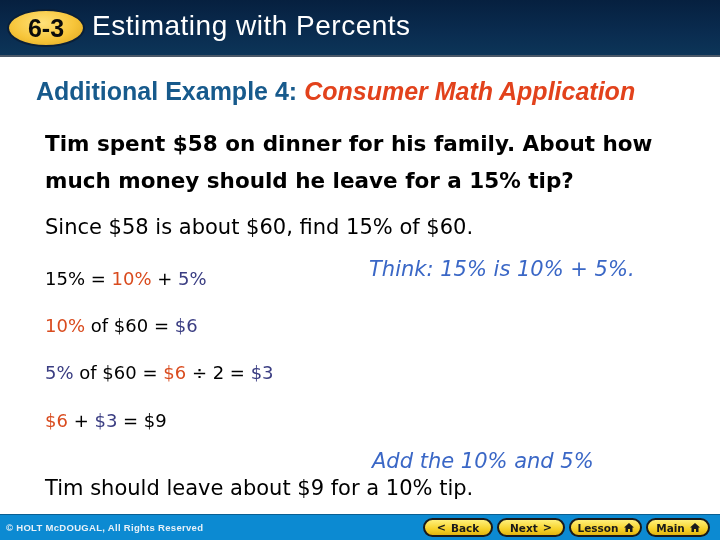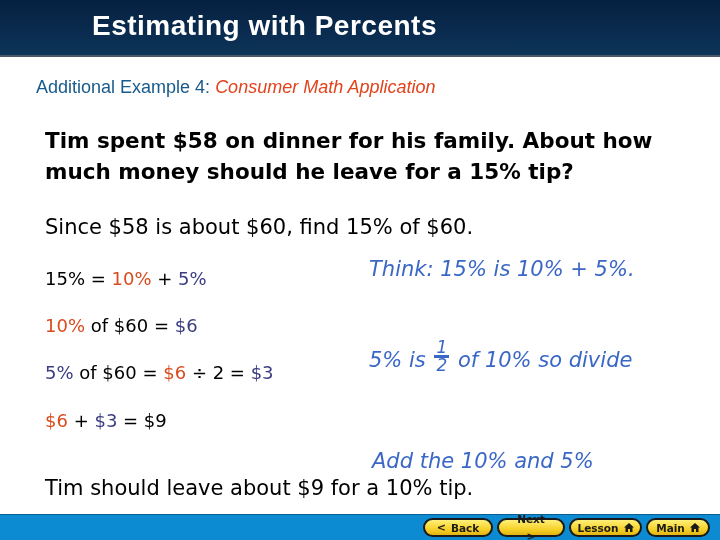--- a/index.html
+++ b/index.html
@@ -15,34 +15,34 @@
       position: absolute; left: 7px; top: 9px; width: 78px; height: 38px;
       border-radius: 50%;
       background: radial-gradient(ellipse at 45% 35%, #ffe27a 0%, #f7c53a 55%, #d9a21c 100%);
       border: 2px solid #0a1f38;
       display: flex; align-items: center; justify-content: center;
       font-family: "Liberation Sans", sans-serif; font-weight: bold; font-size: 25px; color: #0b0b0b;
       letter-spacing: 0px;
     }
     .header-title {
       position: absolute; left: 92px; top: 10px;
-      font-family: "Liberation Sans", sans-serif; font-weight: bold; font-size: 28px; color: #ffffff;
+      font-family: "Liberation Sans", sans-serif; font-weight: normal; font-size: 28px; color: #ffffff;
       letter-spacing: 0.5px; white-space: nowrap;
     }
 
     .subtitle {
       position: absolute; left: 36px; top: 77px; white-space: nowrap;
-      font-family: "Liberation Sans", sans-serif; font-weight: normal; font-size: 18px;
+      font-family: "Liberation Sans", sans-serif; font-weight: bold; font-size: 25px;
     }
     .subtitle .lead { color: #175a8c; }
     .subtitle .topic { color: #e2421c; font-style: italic; }
 
     .problem {
       position: absolute; left: 45px; top: 125px; width: 640px;
-      font-family: "DejaVu Sans", sans-serif; font-weight: bold; font-size: 21.5px; line-height: 31px; color: #000;
+      font-family: "DejaVu Sans", sans-serif; font-weight: bold; font-size: 21.5px; line-height: 37px; color: #000;
     }
     .since {
       position: absolute; left: 45px; top: 215px; white-space: nowrap;
       font-family: "DejaVu Sans", sans-serif; font-size: 21px; color: #000;
     }
 
     .work { position: absolute; white-space: nowrap; font-family: "DejaVu Sans", sans-serif; font-size: 18px; color: #000; }
     .orange { color: #d94b1e; }
     .navy { color: #3a3d82; }
 
@@ -66,31 +66,32 @@
     .navbtns { position: absolute; right: 10px; top: 3px; display: flex; gap: 4px; }
     .navbtn {
       height: 19px; border-radius: 10px; padding: 0 10px;
       background: linear-gradient(180deg, #fff07a 0%, #f6d22a 60%, #e3b510 100%);
       border: 2px solid #1a1a1a;
       display: flex; align-items: center; gap: 5px;
       font-family: "DejaVu Sans", sans-serif; font-weight: bold; font-size: 10.5px; color: #1a1a1a;
       cursor: pointer;
     }
     .navbtn.back { width: 70px; justify-content: center; }
-    .navbtn.next { width: 68px; justify-content: center; flex-direction: column; }
+    .navbtn.next { width: 68px; justify-content: center; }
     .navbtn.lesson { width: 73px; justify-content: center; }
     .navbtn.main { width: 64px; justify-content: center; align-items: center; }
     .navbtn .glyph { font-size: 11px; }
     .house { display: inline-block; width: 10px; height: 9px; position: relative; }
     .house svg { display: block; }
   </style>
 </head>
 <body>
 
 <div class="header">
+  <div class="badge">6-3</div>
   <div class="header-title">Estimating with Percents</div>
 </div>
 
 <div class="subtitle">
   <span class="lead">Additional Example 4:</span>
   <span class="topic">Consumer Math Application</span>
 </div>
 
 <div class="problem">Tim spent $58 on dinner for his family. About how much money should he leave for a 15% tip?</div>
 <div class="since">Since $58 is about $60, find 15% of $60.</div>
@@ -107,37 +108,30 @@
   <span class="navy">5%</span><span> of $60 = </span><span class="orange">$6</span><span> ÷ 2 = </span><span class="navy">$3</span>
 </div>
 
 <div class="work" style="left:45px; top:410px;">
   <span class="orange">$6</span><span> + </span><span class="navy">$3</span><span> = $9</span>
 </div>
 
 <div class="note" style="left:369px; top:256px;">Think: 15% is 10% + 5%.</div>
 
 <div class="note" style="left:369px; top:344px;">
-  <div>
-    <span>5% is</span>
-    <span class="frac">
-        <span class="num">1</span>
-        <span class="den">2</span>
-      </span>
-    <span>of 10% so divide</span>
-  </div>
 </div>
 
 <div class="note" style="left:372px; top:408px;margin-top:40px;">
   <div>Add the 10% and 5%</div>
 </div>
 
 <div class="answer">Tim should leave about $9 for a 10% tip.</div>
 
 <div class="footer">
+  <div class="copyright">© HOLT McDOUGAL, All Rights Reserved</div>
   <div class="navbtns">
     <div class="navbtn back">
       <span class="glyph">&lt;</span>
       <span>Back</span>
     </div>
     <div class="navbtn next">
       <span>Next</span>
       <span class="glyph">&gt;</span>
     </div>
     <div class="navbtn lesson">

